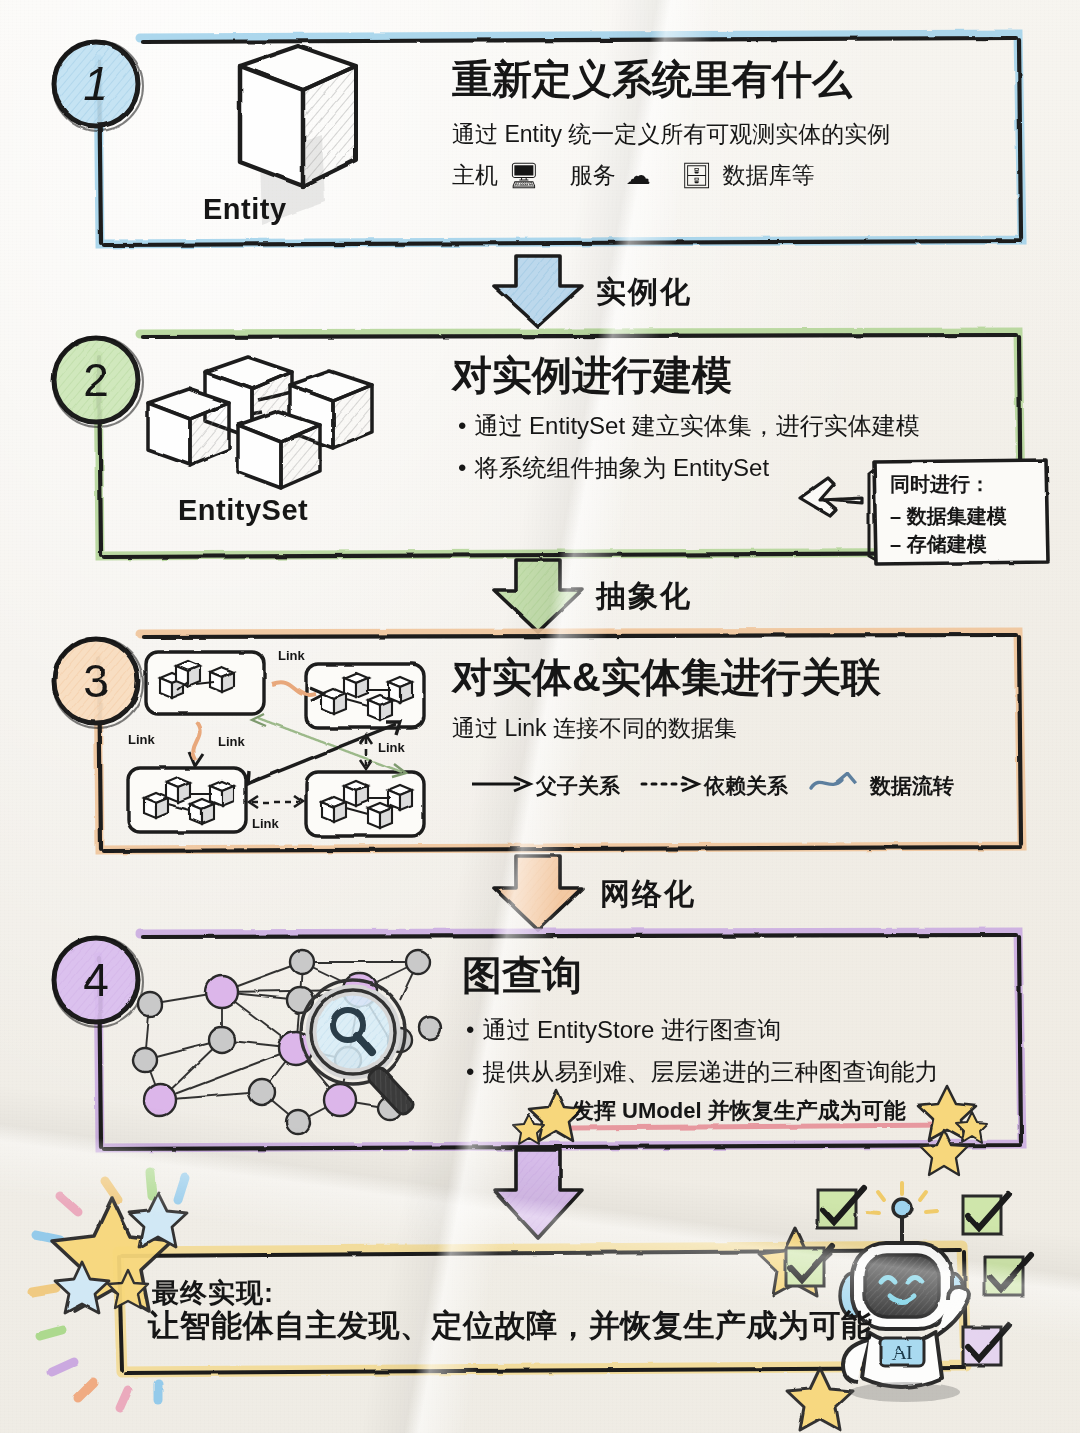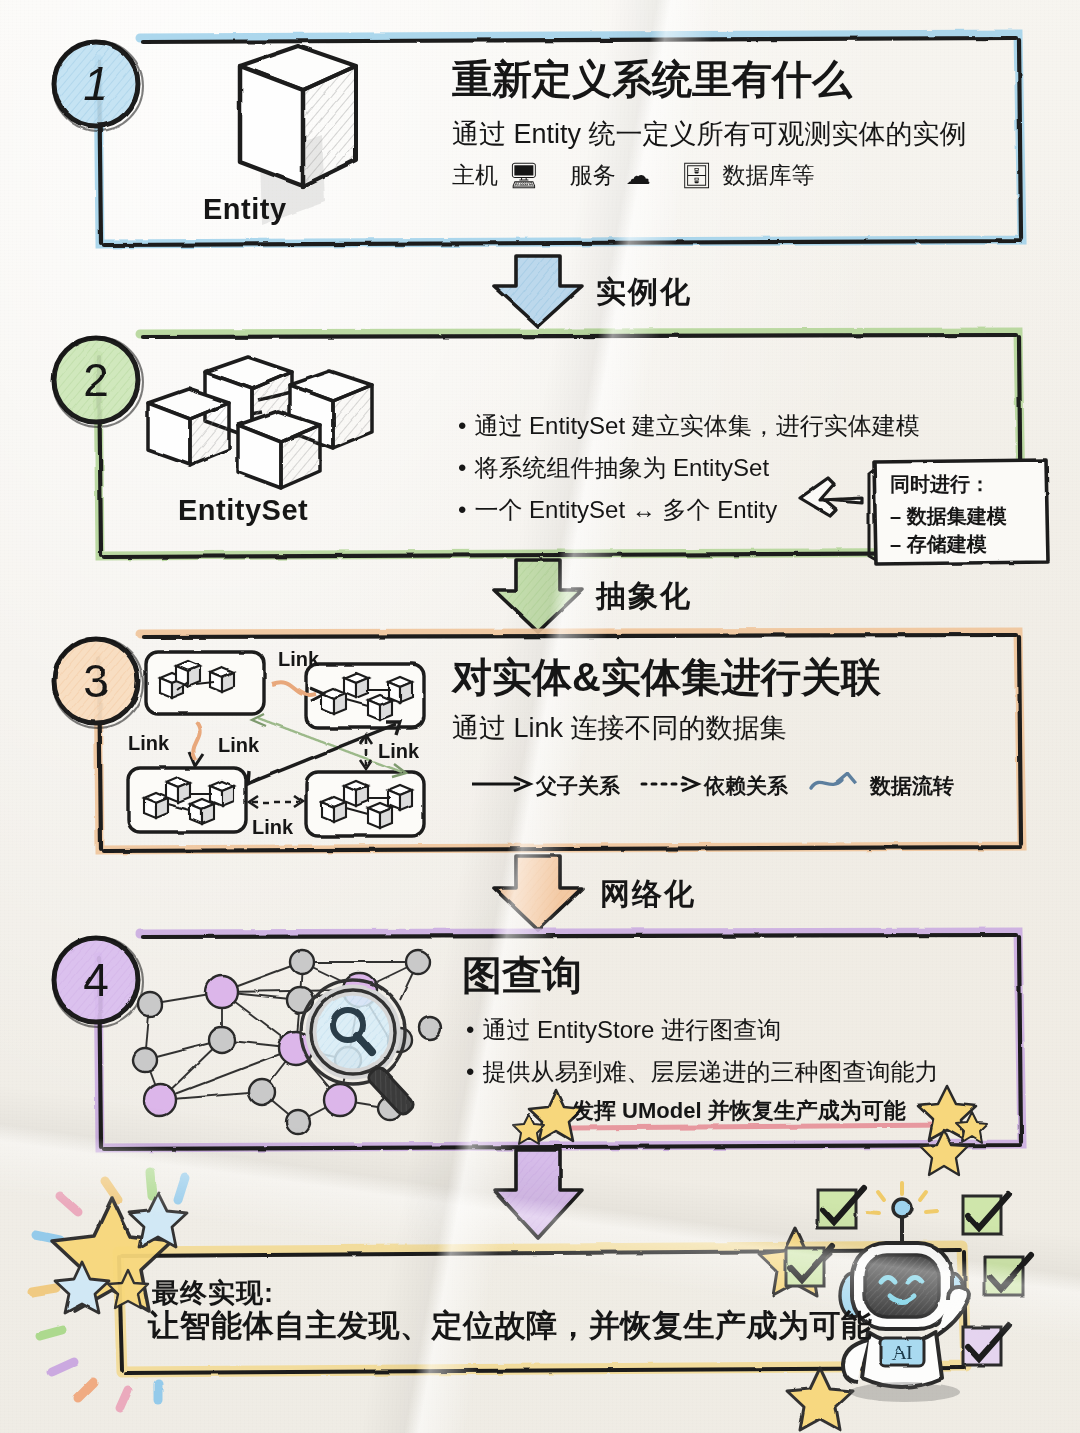--- a/index.html
+++ b/index.html
@@ -31,25 +31,25 @@
       linear-gradient(100deg, rgba(0,0,0,0) 46%, rgba(0,0,0,.045) 49.3%, rgba(255,255,255,.55) 50.4%, rgba(0,0,0,0) 54%),
       linear-gradient(188deg, rgba(0,0,0,0) 78%, rgba(0,0,0,.035) 80.5%, rgba(255,255,255,.4) 81.6%, rgba(0,0,0,0) 85%);
   }
   .layer{position:absolute;inset:0;}
   svg.sk{position:absolute;left:0;top:0;width:1080px;height:1433px;overflow:visible;}
 
   
   .tx{position:absolute;}
 
   .sec-title{font-size:40px;line-height:46px;font-weight:bold;}
-  .sec-sub{font-size:27px;line-height:32px;}
+  .sec-sub{font-size:23px;line-height:32px;}
   .sec-bullet{font-size:24px;line-height:36px;}
   .arrow-label{font-size:30px;font-weight:bold;letter-spacing:2px;}
   .cube-label{font-size:29px;font-weight:bold;letter-spacing:.5px;}
-  .link-label{font-size:20px;font-weight:bold;}
+  .link-label{font-size:13px;font-weight:bold;}
   .legend-text{font-size:21px;font-weight:bold;}
   .callout-text{font-size:20px;line-height:29px;font-weight:bold;}
   .note-text{font-size:22px;font-weight:bold;}
   .final-lead{font-size:27px;font-weight:bold;letter-spacing:1px;}
   .final-main{font-size:31px;font-weight:bold;letter-spacing:.5px;}
   .icon-emoji{font-size:25px;vertical-align:-4px;}
 </style>
 </head>
 <body>
 
@@ -472,28 +472,26 @@
     <span>服务</span>
     <span class="icon-emoji">☁</span>
     <span style="width:10px"></span>
     <span class="icon-emoji">🗄</span>
     <span>数据库等</span>
   </div>
   <div class="tx cube-label" style="left:203px;top:193px;">Entity</div>
 
   <div class="tx arrow-label" style="left:596px;top:272px;">实例化</div>
 
+  <div class="tx sec-title" style="left:452px;top:352px;">对实例进行建模</div>
   <div class="tx sec-bullet" style="left:458px;top:450px;">
     <span style="margin-right:8px">•</span><span>将系统组件抽象为 EntitySet</span>
   </div>
   <div class="tx sec-bullet" style="left:458px;top:408px;">
     <span style="margin-right:8px">•</span><span>通过 EntitySet 建立实体集，进行实体建模</span>
-  </div>
-  <div class="tx sec-bullet" style="left:458px;top:492px;">
-    <span style="margin-right:8px">•</span><span>一个 EntitySet ↔ 多个 Entity</span>
   </div>
   <div class="tx cube-label" style="left:178px;top:494px;">EntitySet</div>
 
   <div class="tx callout-text" style="left:890px;top:470px;">同时进行：</div>
   <div class="tx callout-text" style="left:890px;top:502px;">– 数据集建模</div>
   <div class="tx callout-text" style="left:890px;top:530px;">– 存储建模</div>
 
   <div class="tx arrow-label" style="left:596px;top:576px;">抽象化</div>
 
   <div class="tx sec-title" style="left:452px;top:654px;">对实体&amp;实体集进行关联</div>

